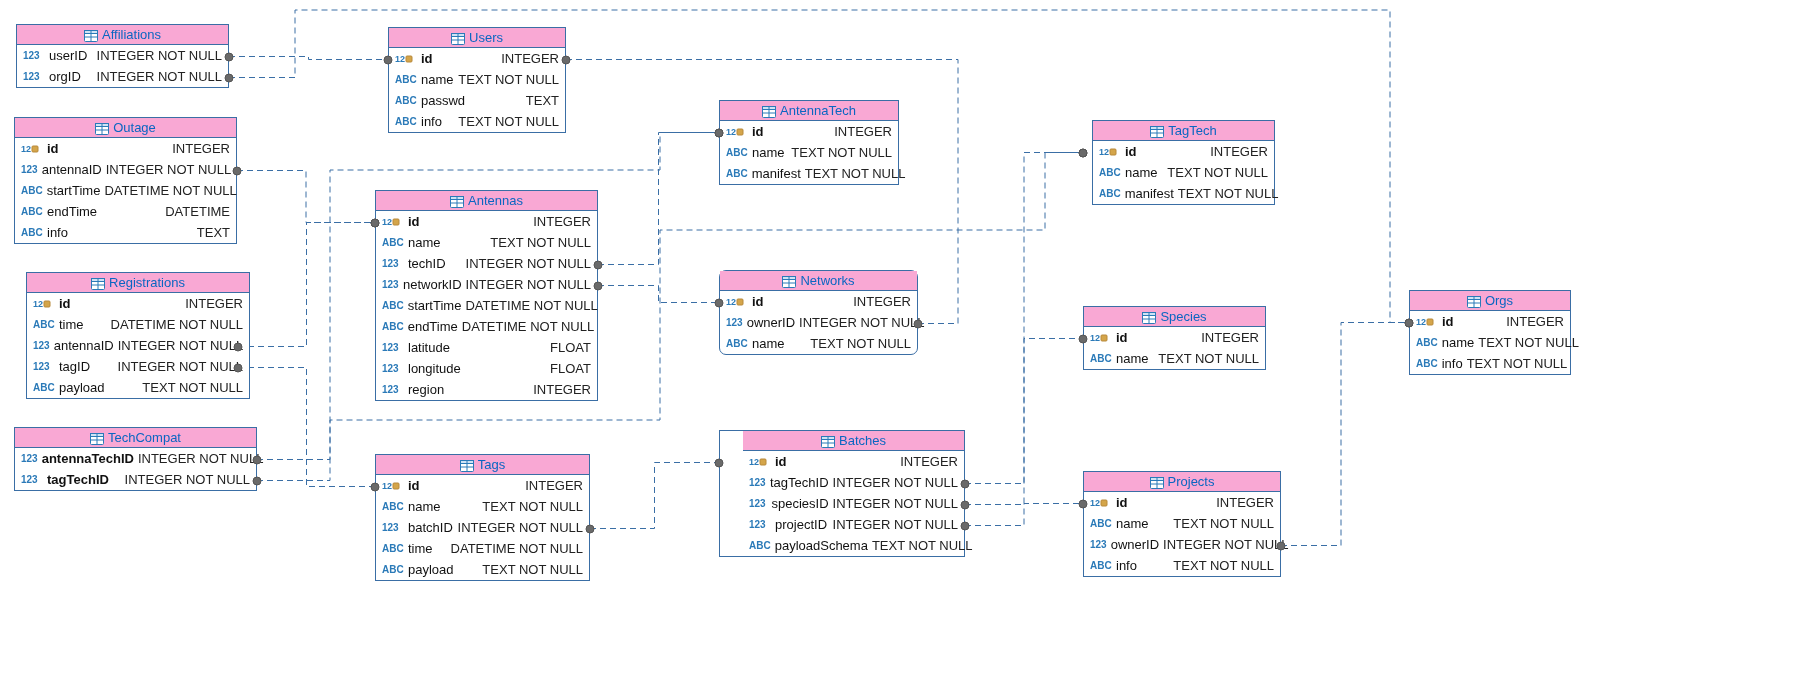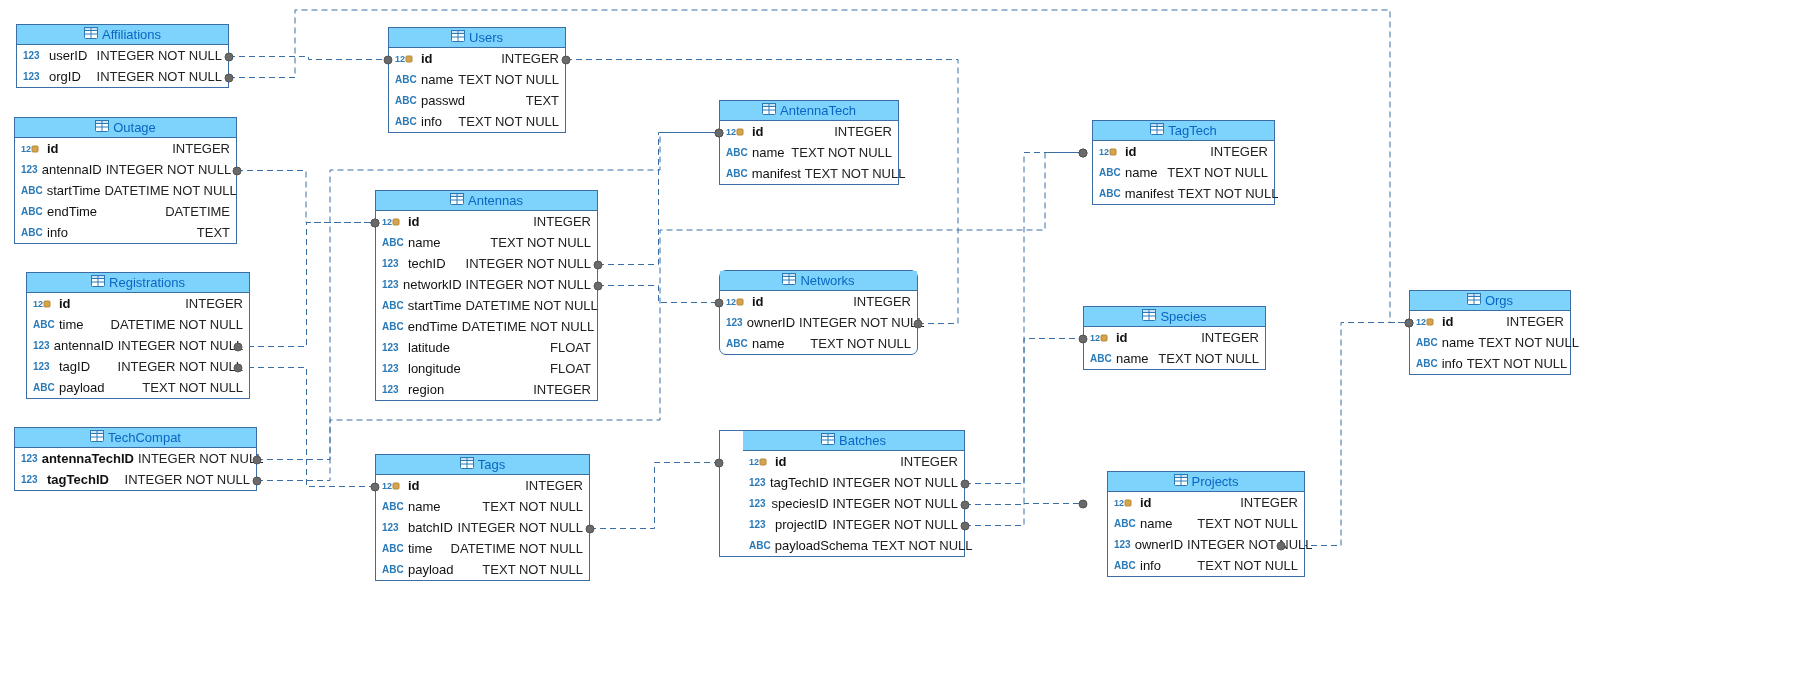--- a/index.html
+++ b/index.html
@@ -1,19 +1,19 @@
 <!DOCTYPE html>
 <html><head>
 <meta charset="utf-8">
 <style>
 html,body{margin:0;padding:0;font-family:"Segoe UI",Arial,sans-serif;font-size:13px;color:#222;background:#fff}
 #canvas{position:relative;width:1813px;height:691px}
 svg.connectors{position:absolute;left:0;top:0;width:1813px;height:691px;pointer-events:none}
 .entity{position:absolute;border:1px solid #3a6ea5;background:#fff;box-sizing:border-box}
-.entity-header{background:#7dd3fc;border-bottom:1px solid #3a6ea5;padding:2px 4px;display:flex;align-items:flex-start;justify-content:center;gap:4px;font-size:13px}
+.entity-header{background:#f9a8d4;border-bottom:1px solid #3a6ea5;padding:2px 4px;display:flex;align-items:flex-end;justify-content:center;gap:4px;font-size:13px}
 .entity-header .title{color:#0a66c2;cursor:default}
 .entity-header svg{flex-shrink:0}
 .row{display:flex;align-items:center;padding:1px 6px;gap:4px;border-bottom:0;line-height:19px}
 .row .typeicon{width:22px;display:flex;align-items:center;justify-content:flex-start;font-size:10px;font-weight:bold}
 .row .colname{color:#111}
 .row .colname.pk{font-weight:bold}
 .row .coltype{margin-left:auto;color:#222;white-space:nowrap}
 .dot{position:absolute;width:7px;height:7px;border-radius:50%;background:#6a6a6a;border:1px solid #555;transform:translate(-50%,-50%);pointer-events:none}
 
 .ti-num{color:#2b7ab8}
@@ -456,21 +456,21 @@
         </span>
         <span class="colname pk">id</span>
         <span class="coltype">INTEGER</span>
       </div>
       <div class="row">
         <span class="typeicon ti-txt">ABC</span>
         <span class="colname">name</span>
         <span class="coltype">TEXT NOT NULL</span>
       </div>
     </div>
-    <div class="entity" style="left: 1083px; top: 471px; width: 198px; margin-left: 24px;">
+    <div class="entity" style="left: 1083px; top: 471px; width: 198px;">
       <div class="entity-header">
         <svg width="14" height="12" viewBox="0 0 14 12">
           <rect x="0.5" y="0.5" width="13" height="11" rx="1" fill="#fff" stroke="#2b7ab8"></rect>
           <rect x="0.5" y="0.5" width="13" height="3" fill="#cfe3f5" stroke="#2b7ab8"></rect>
           <line x1="7" y1="0.5" x2="7" y2="11.5" stroke="#2b7ab8"></line>
           <line x1="0.5" y1="7" x2="13.5" y2="7" stroke="#2b7ab8"></line>
         </svg>
         <span class="title">Projects</span>
       </div>
       <div class="row">

